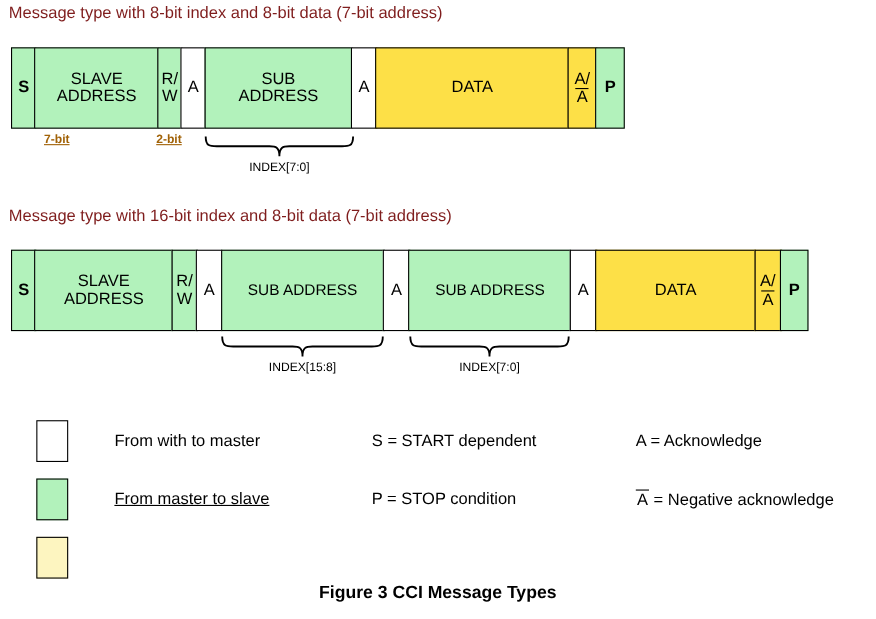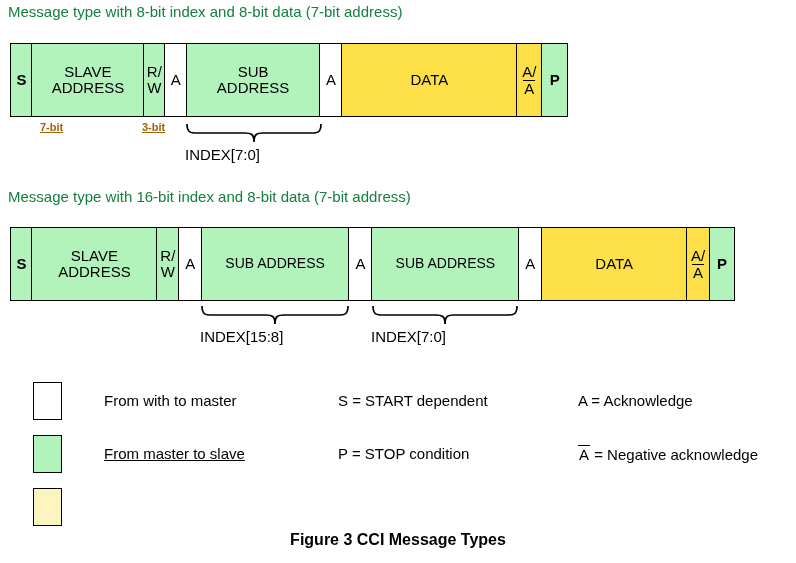--- a/index.html
+++ b/index.html
@@ -4,21 +4,21 @@
 <style>
   html,body{margin:0;padding:0;}
   body{
     width:796px;height:563px;background:#ffffff;
     font-family:"Liberation Sans", sans-serif;
     color:#000000;position:relative;overflow:hidden;
   }
   .canvas{position:absolute;left:0;top:0;width:796px;height:563px;}
 
   .caption-top{
-    position:absolute;font-size:15px;color:#15803d;white-space:nowrap;letter-spacing:0px;
+    position:absolute;font-size:15px;color:#7f1d1d;white-space:nowrap;letter-spacing:0px;
   }
 
   
   .frame{position:absolute;box-sizing:border-box;}
   .cell{
     position:absolute;box-sizing:border-box;
     border:1.6px solid #000;
     display:flex;align-items:center;justify-content:center;
     text-align:center;line-height:1.05;
     font-size:15px;
@@ -30,21 +30,21 @@
   .cell.small{font-size:14px;}
   .cell .stack{display:flex;flex-direction:column;align-items:center;justify-content:center;line-height:1.08;}
   .ovl{border-top:1.6px solid #000;display:inline-block;padding:0 1px;line-height:1.05;}
 
   .bitlabel{
     position:absolute;color:#a16207;font-weight:bold;font-size:11px;white-space:nowrap;text-decoration:underline;
   }
 
   .brace-wrap{position:absolute;}
   .brace-label{
-    position:absolute;font-size:15px;white-space:nowrap;
+    position:absolute;font-size:11px;white-space:nowrap;text-align:center;
   }
 
   
   .legend-swatch{
     position:absolute;box-sizing:border-box;border:1.6px solid #000;width:29px;height:38px;
   }
   .legend-swatch.white{background:#ffffff;}
   .legend-swatch.green{background:#b2f2bb;}
   .legend-swatch.yellow{background:#fdf5c0;}
   .legend-text{
@@ -98,21 +98,21 @@
         <span class="ovl">A</span>
       </span>
     </div>
 
     <div class="cell green bold" style="left:541.2px;top:43px;width:27px;height:74px;">
       <span class="stack">P</span>
     </div>
   </div>
 
   <div class="bitlabel" style="left:40px;top:121px;">7-bit</div>
-  <div class="bitlabel" style="left:142px;top:121px;">3-bit</div>
+  <div class="bitlabel" style="left:142px;top:121px;">2-bit</div>
 
   <div class="brace-wrap" style="left:185px;top:122px;width:138px;height:22px;">
     <svg width="138" height="22" viewBox="0 0 138 22">
       <path d="M2,2 C2,11 6,11 12,11 L60,11 C66,11 69,12 69,20 C69,12 72,11 78,11 L126,11 C132,11 136,11 136,2" fill="none" stroke="#000" stroke-width="1.7"></path>
     </svg>
   </div>
   <div class="brace-label" style="left:185px;top:146px;width:138px;">INDEX[7:0]</div>
 
   <div class="caption-top" style="left:8px;top:188px;">Message type with 16-bit index and 8-bit data (7-bit address)</div>
 

